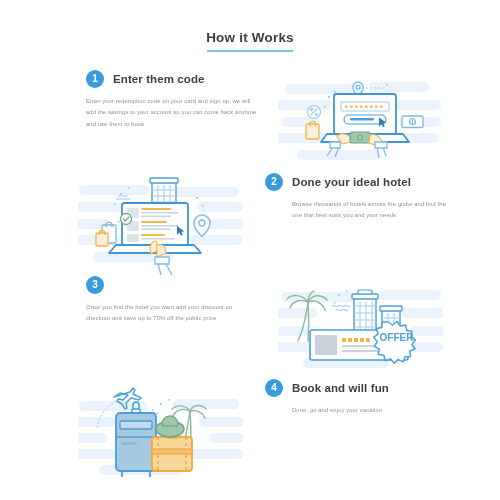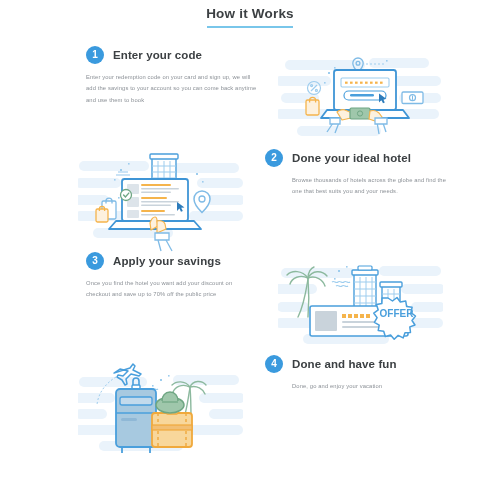--- a/index.html
+++ b/index.html
@@ -11,21 +11,21 @@
     height: 500px;
     background: #ffffff;
     font-family: "Liberation Sans", sans-serif;
     overflow: hidden;
     position: relative;
   }
 
   
   .page-header {
     text-align: center;
-    padding-top: 4px;
+    padding-top: 28px;
   }
   .page-title {
     font-size: 13.5px;
     font-weight: bold;
     color: #3c4043;
     letter-spacing: 0.2px;
     display: inline-block;
     padding-bottom: 5px;
   }
   .title-underline {
@@ -114,21 +114,21 @@
   <div class="page-title">How it Works</div>
   <div class="title-underline"></div>
 </div>
 
 <div class="steps">
 
   <div class="step-row art-right r1">
     <div class="step-text">
       <div class="step-head">
         <div class="step-badge">1</div>
-        <div class="step-heading">Enter your code</div>
+        <div class="step-heading">Enter them code</div>
       </div>
       <div class="step-body">Enter your redemption code on your card and sign up, we will add the savings to your account so you can come back anytime and use them to book</div>
     </div>
 
     <div class="step-art">
       <svg class="art-svg" viewBox="0 0 165 103" xmlns="http://www.w3.org/2000/svg">
         <g>
           <path d="M12 14h70a5 5 0 010 10H12a5 5 0 010-10z" fill="#eaf3fb"></path>
           <path d="M96 12h50a5 5 0 010 10H96a5 5 0 010-10z" fill="#eaf3fb"></path>
           <path d="M2 30h46a5 5 0 010 10H2a5 5 0 010-10z" fill="#eaf3fb"></path>
@@ -322,21 +322,20 @@
         <div class="step-heading">Done your ideal hotel</div>
       </div>
       <div class="step-body">Browse thousands of hotels across the globe and find the one that best suits you and your needs.</div>
     </div>
   </div>
 
   <div class="step-row art-right r3">
     <div class="step-text">
       <div class="step-head">
         <div class="step-badge">3</div>
-        <div class="step-heading">Apply your savings</div>
       </div>
       <div class="step-body">Once you find the hotel you want add your discount on checkout and save up to 70% off the public price</div>
     </div>
 
     <div class="step-art">
       <svg class="art-svg" viewBox="0 0 165 103" xmlns="http://www.w3.org/2000/svg">
         <g>
           <path d="M8 16h64a5 5 0 010 10H8a5 5 0 010-10z" fill="#eaf3fb"></path>
           <path d="M106 14h52a5 5 0 010 10h-52a5 5 0 010-10z" fill="#eaf3fb"></path>
           <path d="M0 32h34a5 5 0 010 10H0a5 5 0 010-10z" fill="#eaf3fb"></path>
@@ -474,19 +473,19 @@
           <path d="M92 58c-8 0-14-4-14-8s6-8 14-8 14 4 14 8-6 8-14 8z" fill="#9fc7ab" stroke="#6fa683" stroke-width="1.5"></path>
           <path d="M84 46c0-5 3-9 8-9s8 4 8 9" fill="#9fc7ab" stroke="#6fa683" stroke-width="1.5"></path>
           <path d="M84 47h16" stroke="#6fa683" stroke-width="1.2"></path>
         </g>
       </svg>
     </div>
 
     <div class="step-text">
       <div class="step-head">
         <div class="step-badge">4</div>
-        <div class="step-heading">Done and have fun</div>
+        <div class="step-heading">Book and will fun</div>
       </div>
       <div class="step-body">Done, go and enjoy your vacation</div>
     </div>
   </div>
 
 </div>
 
 </body></html>

